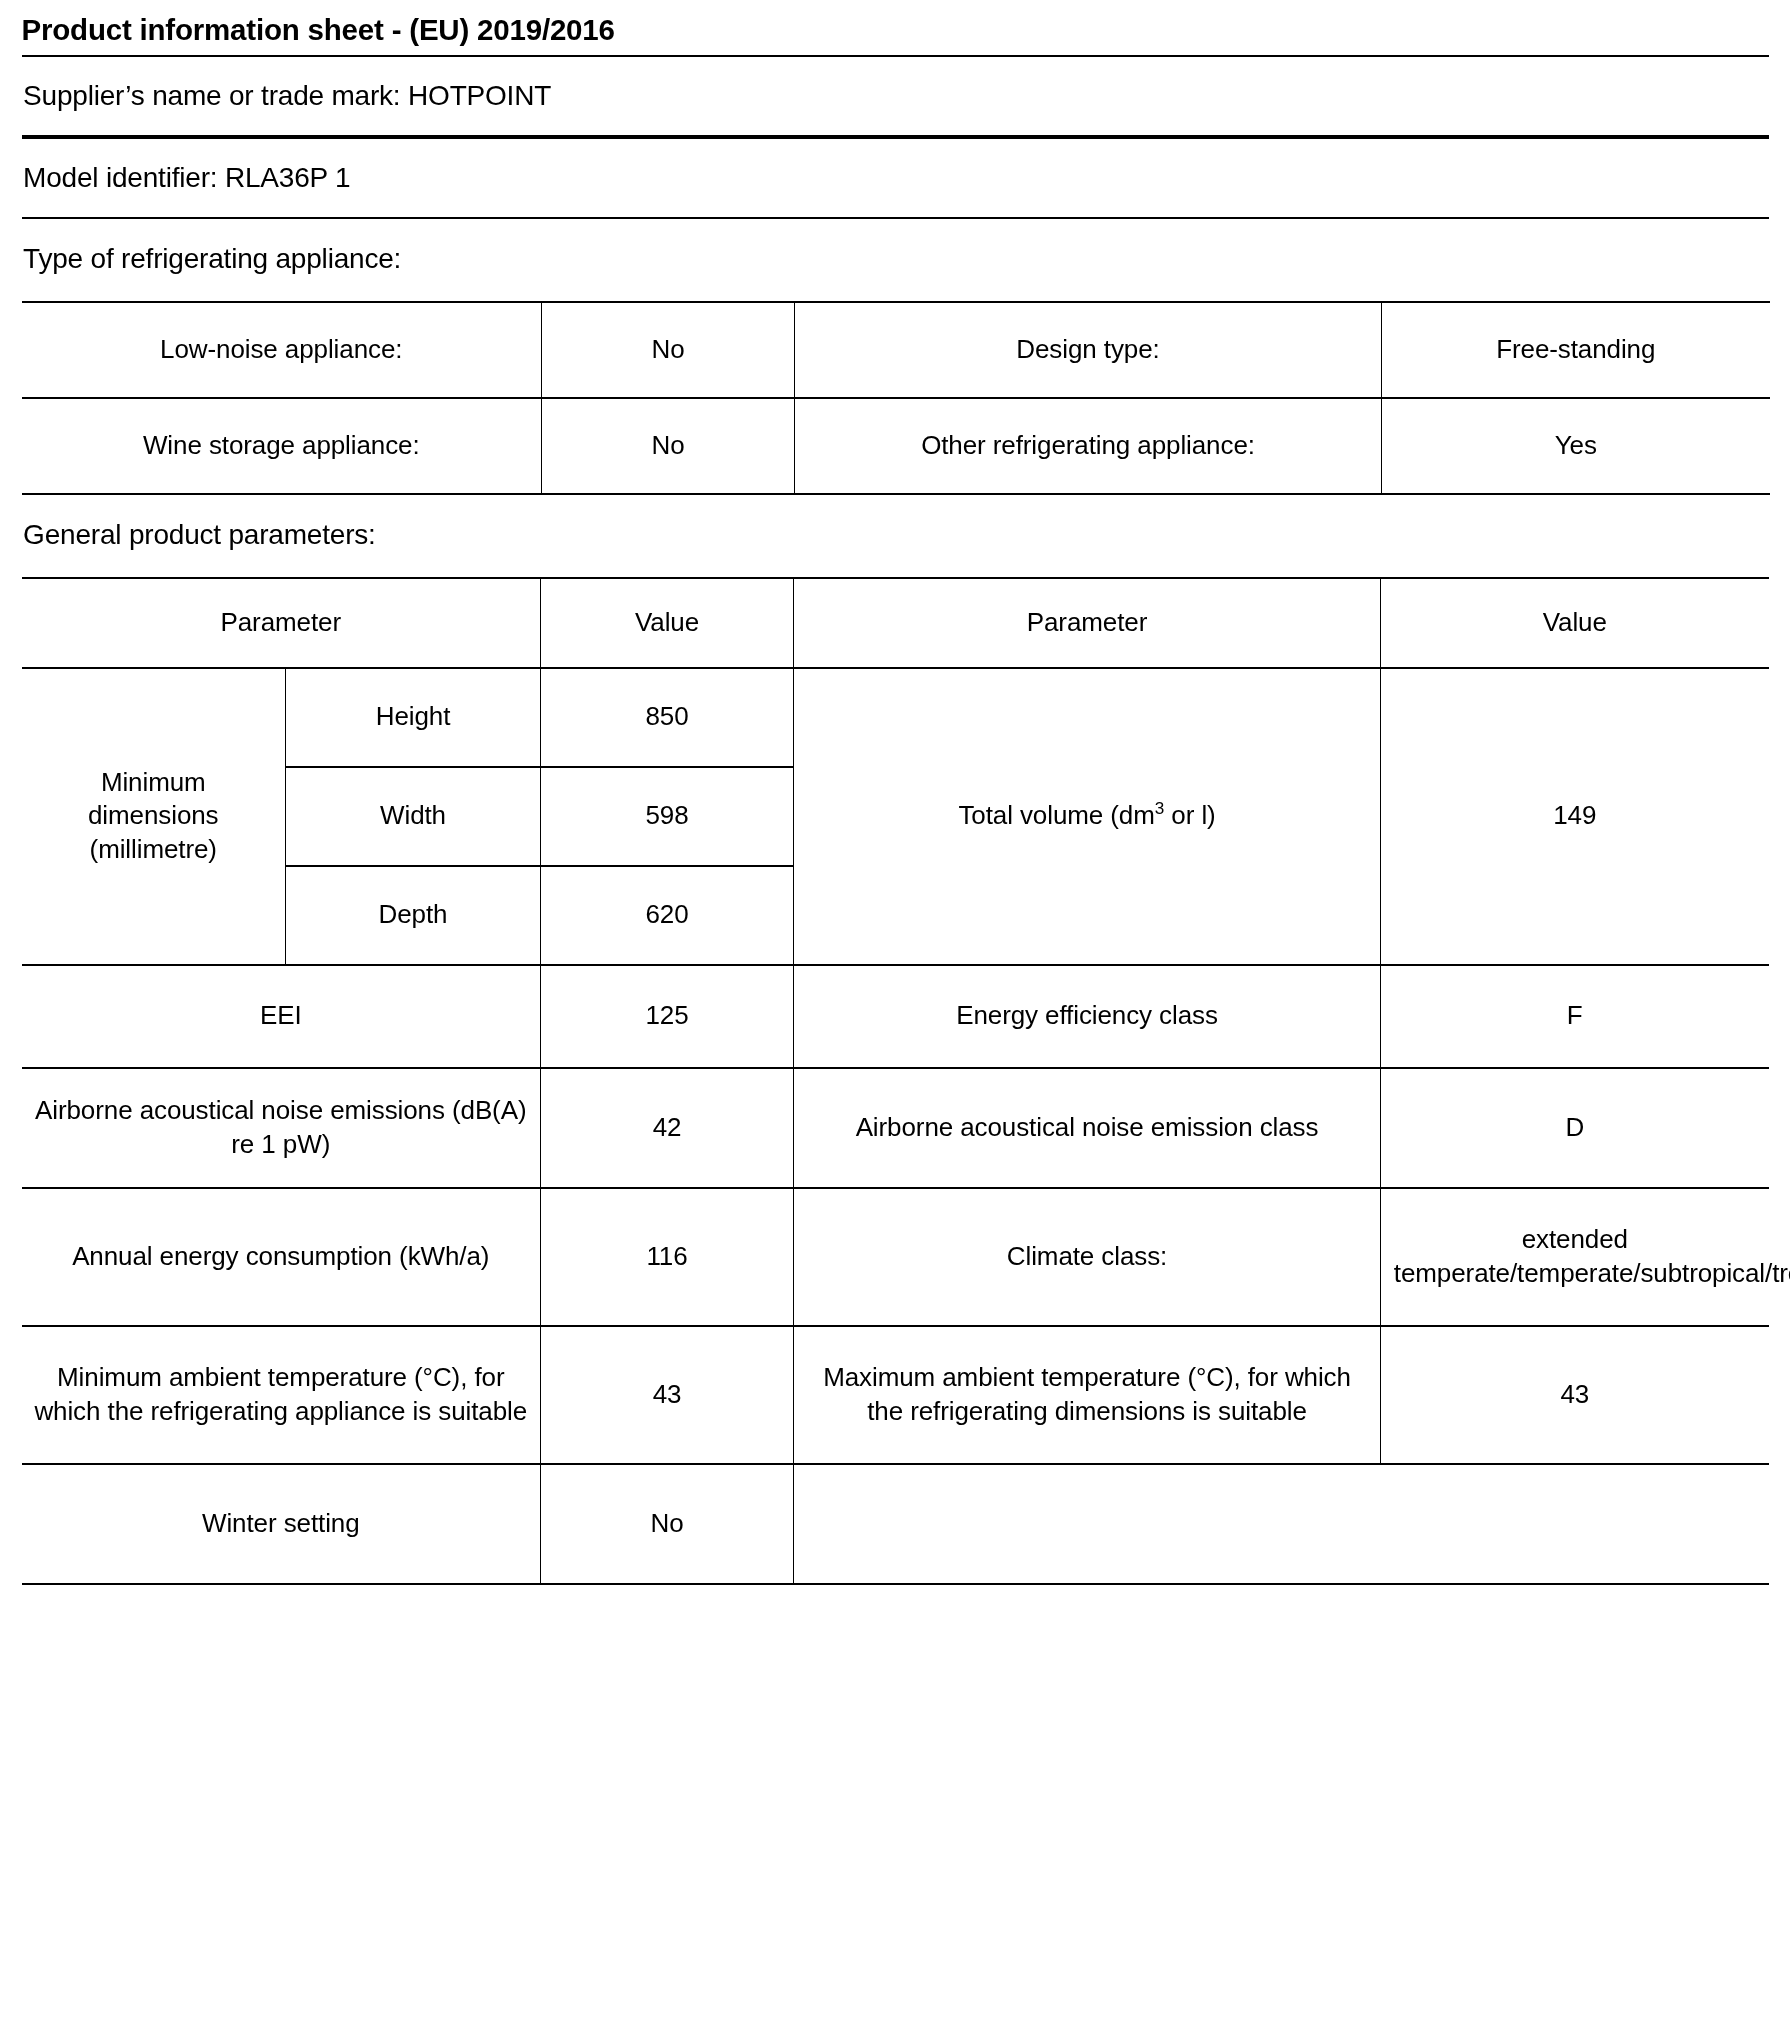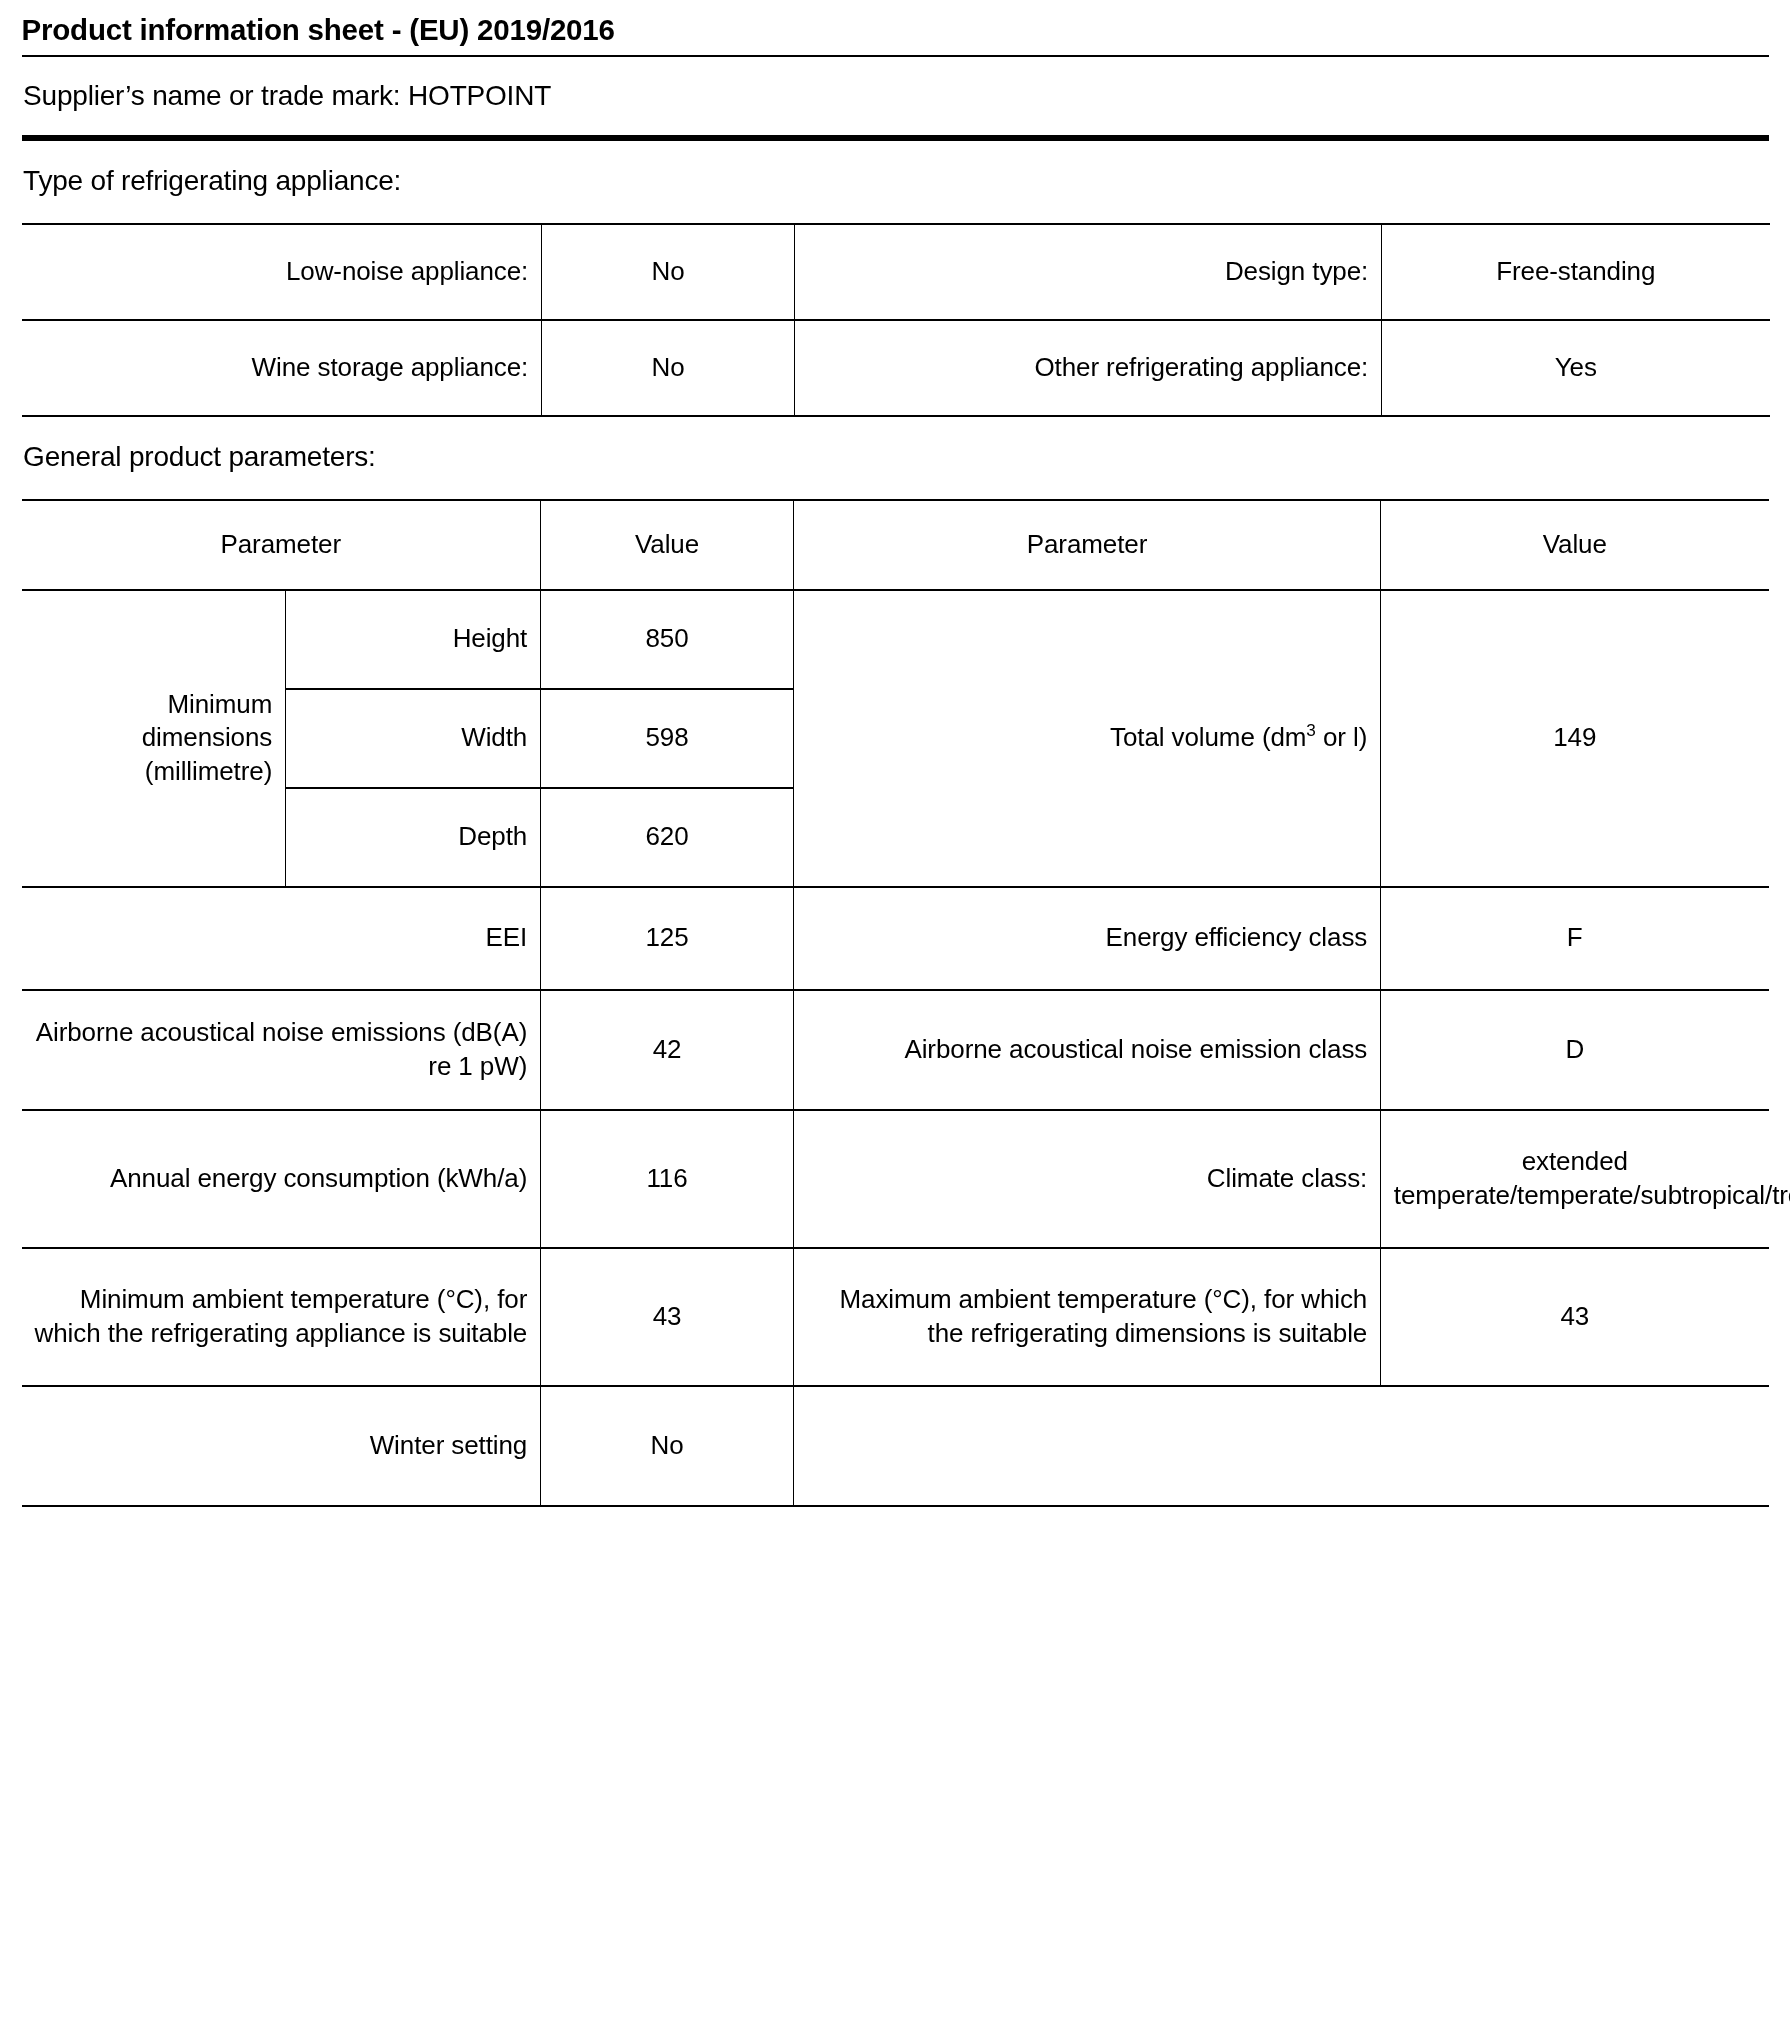--- a/index.html
+++ b/index.html
@@ -58,21 +58,21 @@
   table.sheet td {
     border: 0;
     vertical-align: middle;
     padding: 0 12.8px;
     line-height: 1.30;
   }
   .bt   { border-top: 2.4px solid #000 !important; }
   .bb   { border-bottom: 2.4px solid #000 !important; }
   .bl   { border-left: 1.6px solid #000 !important; }
   .ctr  { text-align: center; }
-  .lft  { text-align: right; }
+  .lft  { text-align: center; }
 
   
   .type-table td { height: 94px; }
 
   
   .gp-table td { }
   .hdr-row td { height: 88px; }
   .dim-sub td { height: 97px; }
   .tall-row td { height: 101px; }
   .tall-row2 td { height: 118px; }
@@ -91,20 +91,21 @@
 <div class="page">
 
   <div class="doc-title">Product information sheet - (EU) 2019/2016</div>
 
   <div class="rule"></div>
   <div class="band">Supplier’s name or trade mark: HOTPOINT</div>
 
   <div class="rule"></div>
 
   <div class="rule"></div>
+  <div class="band">Model identifier: RLA36P 1</div>
 
   <div class="rule"></div>
   <div class="band band-tall">Type of refrigerating appliance:</div>
 
   <table class="sheet type-table">
     <colgroup>
       <col style="width:520px">
       <col style="width:253px">
       <col style="width:587px">
       <col style="width:388px">

